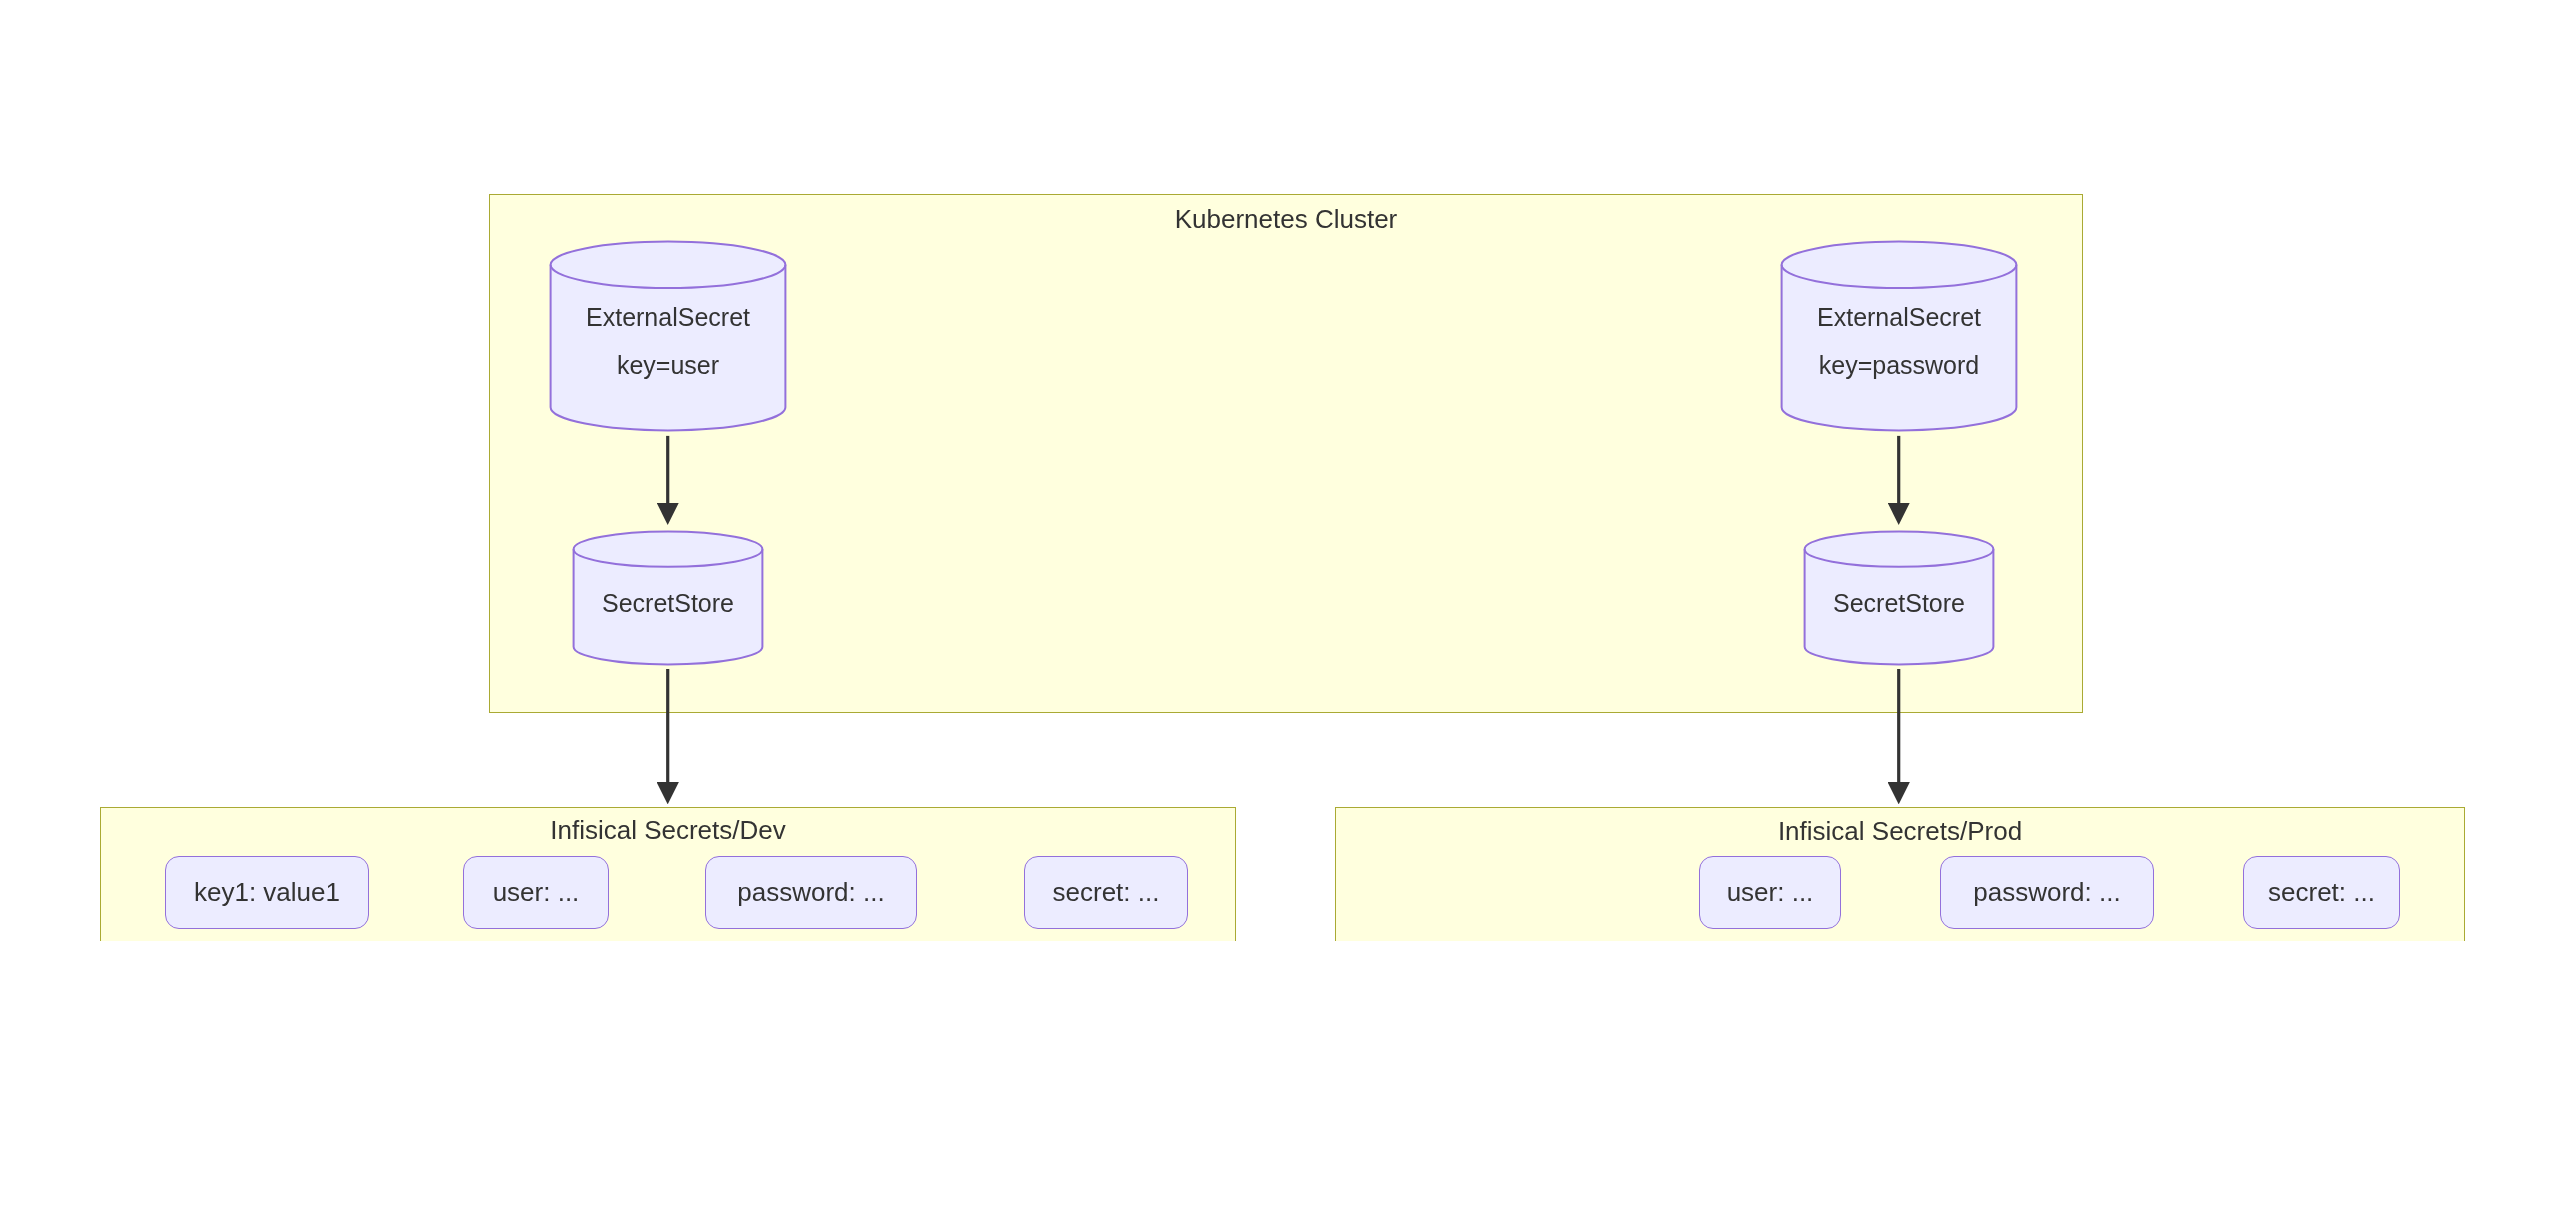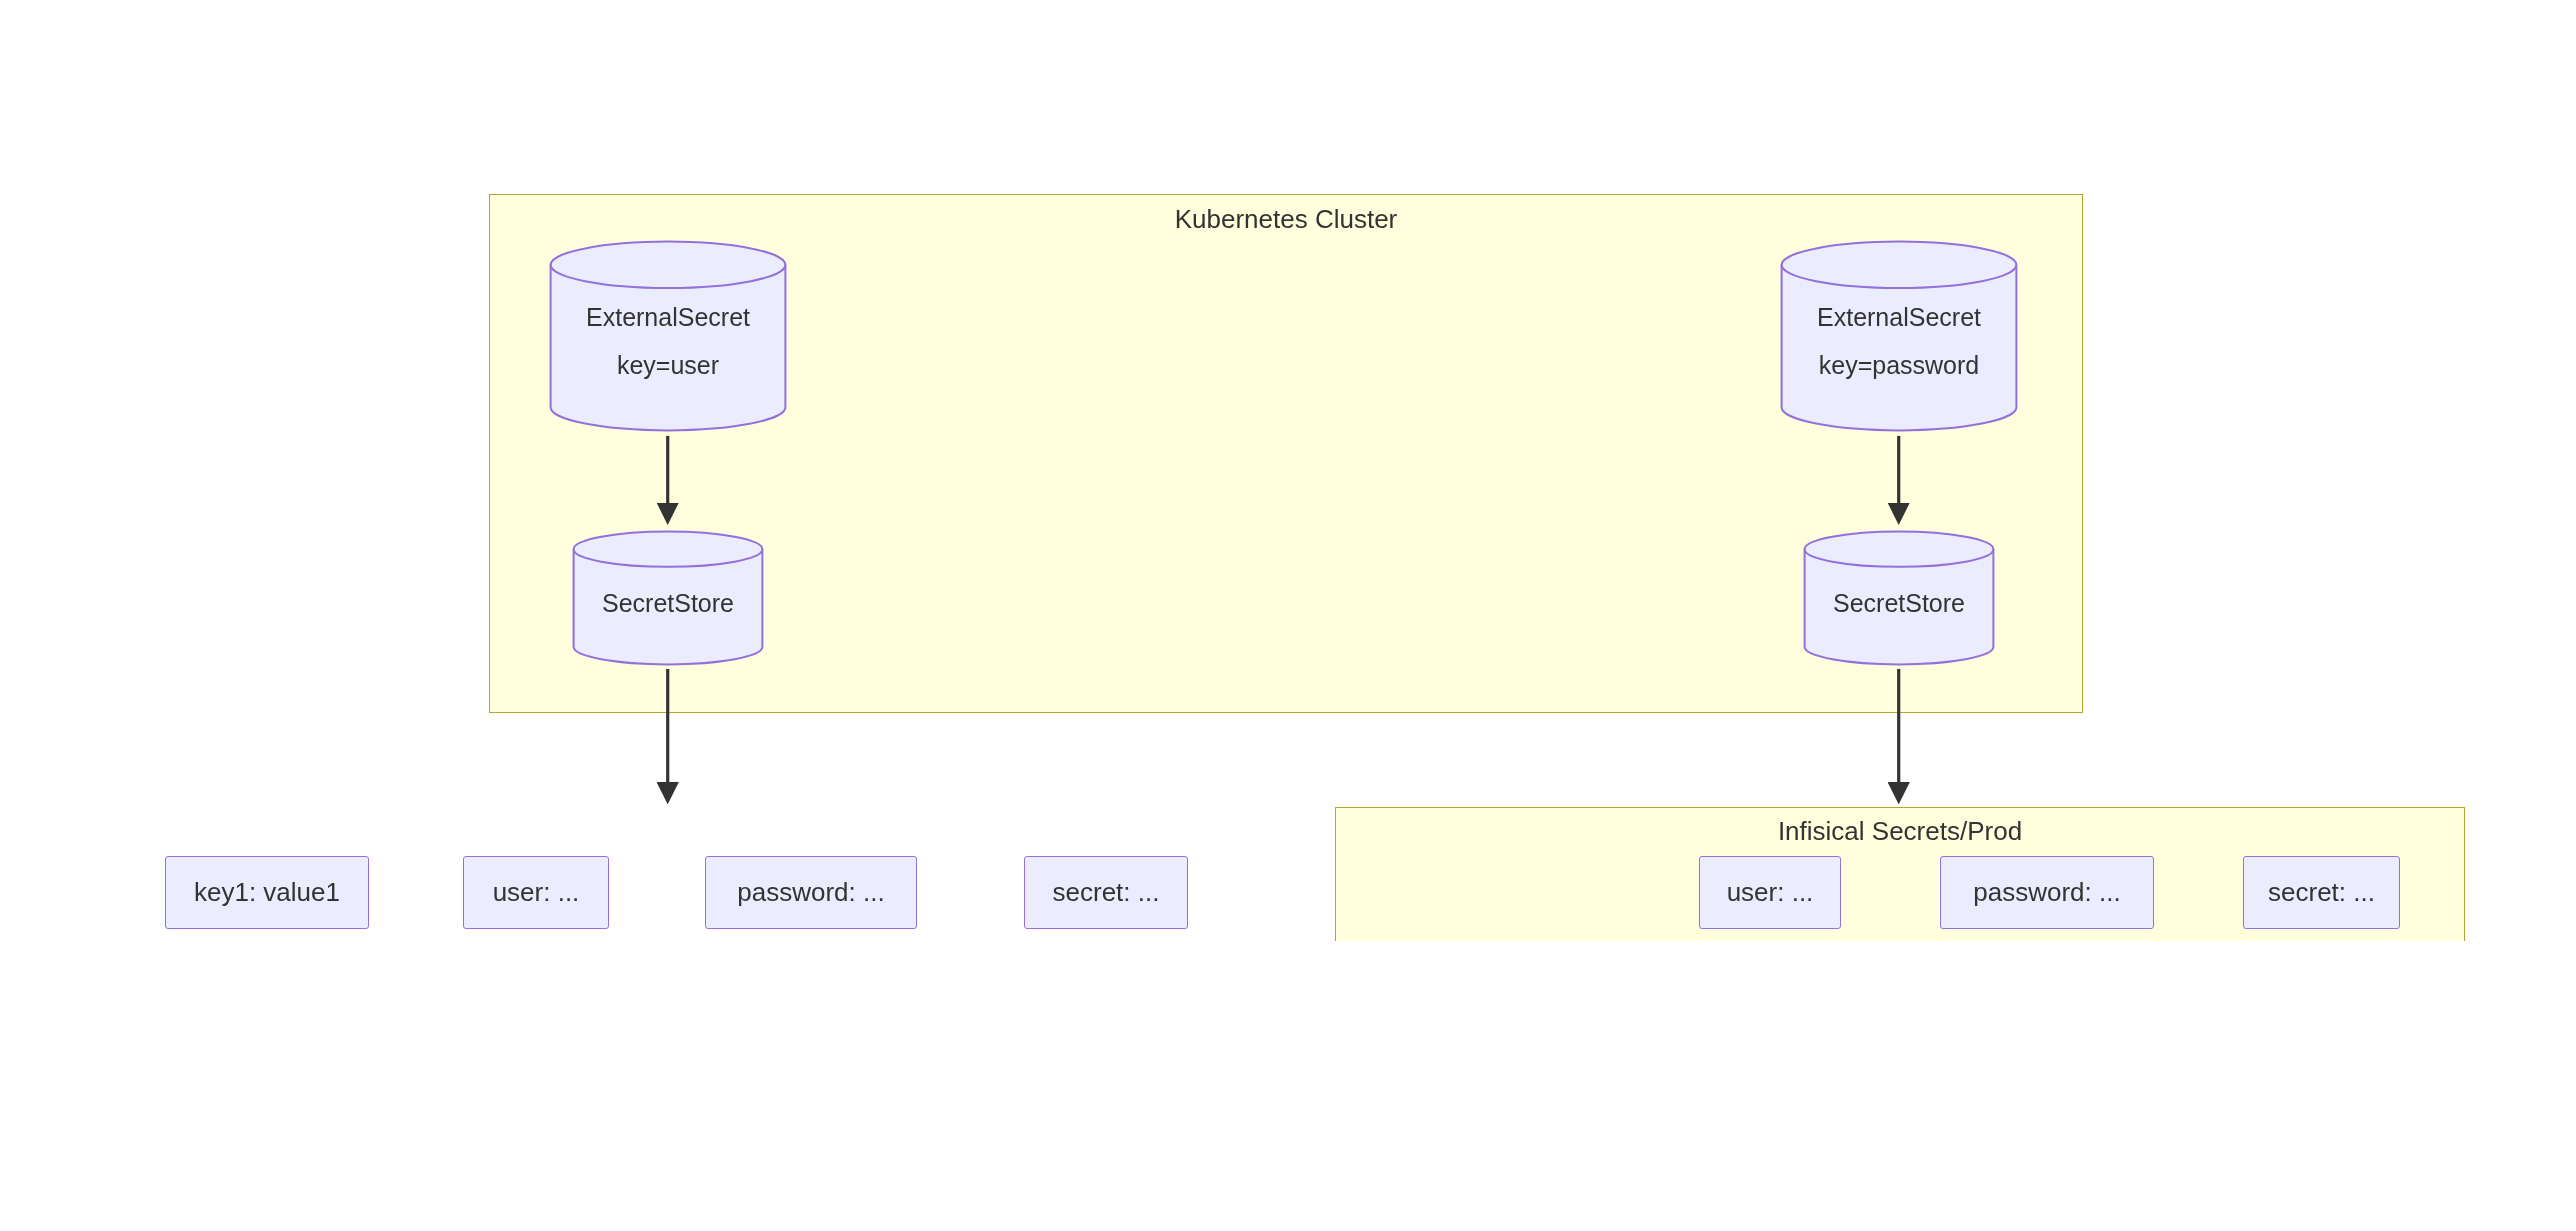--- a/index.html
+++ b/index.html
@@ -59,21 +59,21 @@
     color: #333333;
     white-space: nowrap;
   }
   .item-node {
     position: absolute;
     top: 856px;
     height: 73px;
     box-sizing: border-box;
     background: #ECECFF;
     border: 1.6px solid #9370DB;
-    border-radius: 3px;
+    border-radius: 14px;
     display: flex;
     align-items: center;
     justify-content: center;
     font-size: 26px;
     color: #333333;
     white-space: nowrap;
   }
   #edges {
     position: absolute;
     inset: 0;
@@ -84,20 +84,23 @@
 </style>
 </head>
 <body>
 
 <div id="canvas">
 
   <div class="cluster" style="left:489px; top:194px; width:1594px; height:519px;">
     <div class="cluster-title">Kubernetes Cluster</div>
   </div>
 
+  <div class="cluster" style="left:100px; top:807px; width:1136px; height:169px;">
+    <div class="cluster-title" style="top:6.4px;">Infisical Secrets/Dev</div>
+  </div>
 
   <div class="cluster" style="left:1335px; top:807px; width:1130px; height:169px;">
     <div class="cluster-title" style="top:7px;">Infisical Secrets/Prod</div>
   </div>
 
   <svg id="edges" viewBox="0 0 3226 1542">
     <defs>
       <marker id="arrow" viewBox="0 0 10 10" refX="8" refY="5" markerUnits="userSpaceOnUse" markerWidth="28" markerHeight="28" orient="auto">
         <path d="M0,0 L10,5 L0,10 z" fill="#333333"></path>
       </marker>

